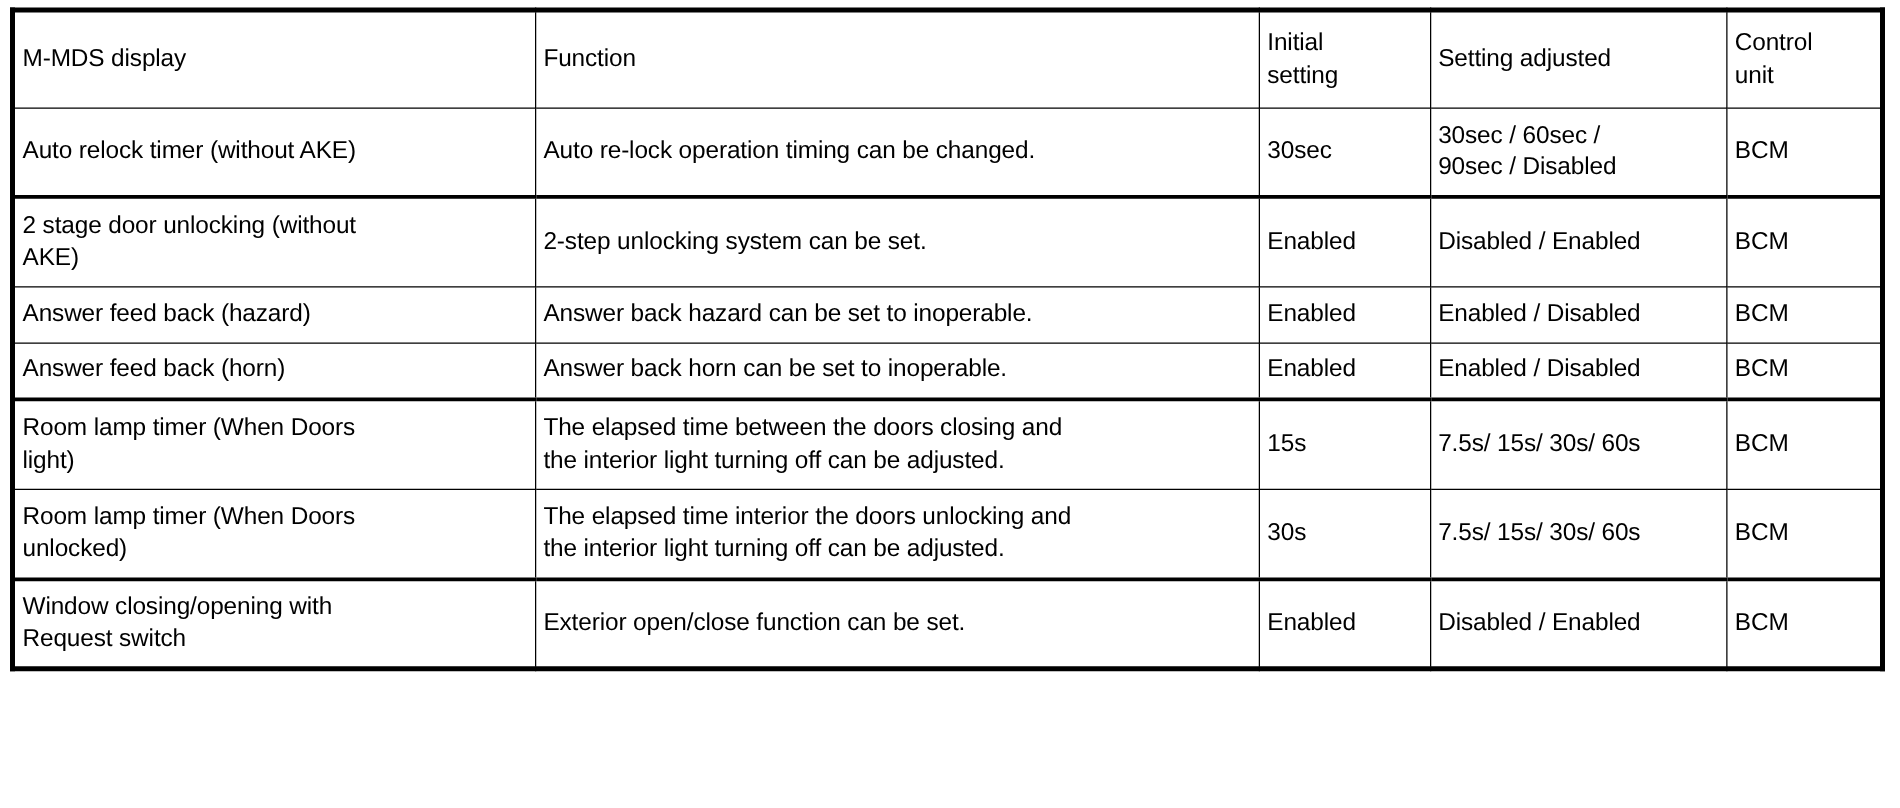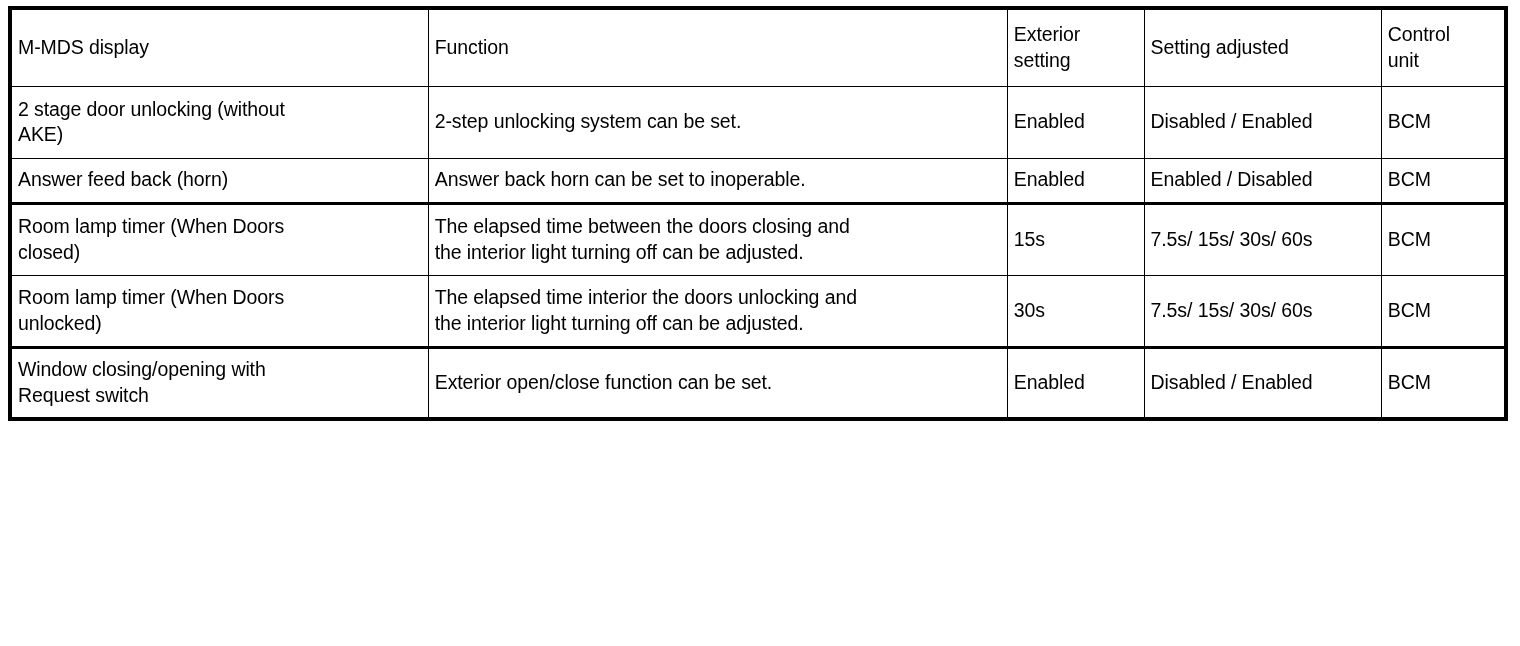--- a/index.html
+++ b/index.html
@@ -87,58 +87,75 @@
       <col class="c-function">
       <col class="c-initial">
       <col class="c-content">
       <col class="c-unit">
     </colgroup>
     <thead>
       <tr>
         <th class="th-display">M-MDS display</th>
         <th>Function</th>
         <th>
-          <span>Exterior</span><br>
+          <span>Initial</span><br>
           <span>setting</span>
         </th>
         <th>Setting adjusted</th>
         <th>
           <span>Control</span><br>
           <span>unit</span>
         </th>
       </tr>
     </thead>
     <tbody>
 
 
+      <tr class="h-2 thick-bottom">
+        <td>Auto relock timer (without AKE)</td>
+        <td>Auto re-lock operation timing can be changed.</td>
+        <td>30sec</td>
+        <td>
+          <span>30sec / 60sec /</span><br>
+          <span>90sec / Disabled</span>
+        </td>
+        <td>BCM</td>
+      </tr>
 
       <tr class="h-3">
         <td>
           <span>2 stage door unlocking (without</span><br>
           <span>AKE)</span>
         </td>
         <td>2-step unlocking system can be set.</td>
         <td>Enabled</td>
         <td>Disabled / Enabled</td>
         <td>BCM</td>
       </tr>
 
+      <tr class="h-4">
+        <td>Answer feed back (hazard)</td>
+        <td>Answer back hazard can be set to inoperable.</td>
+        <td>Enabled</td>
+        <td>Enabled / Disabled</td>
+        <td>BCM</td>
+      </tr>
 
       <tr class="h-4 thick-bottom">
         <td>Answer feed back (horn)</td>
         <td>Answer back horn can be set to inoperable.</td>
         <td>Enabled</td>
         <td>Enabled / Disabled</td>
         <td>BCM</td>
       </tr>
 
       <tr class="h-3">
         <td>
           <span>Room lamp timer (When Doors</span><br>
-          <span>closed)</span>
+          <span>light)</span>
         </td>
         <td>
           <span>The elapsed time between the doors closing and</span><br>
           <span>the interior light turning off can be adjusted.</span>
         </td>
         <td>15s</td>
         <td>7.5s/ 15s/ 30s/ 60s</td>
         <td>BCM</td>
       </tr>
 

